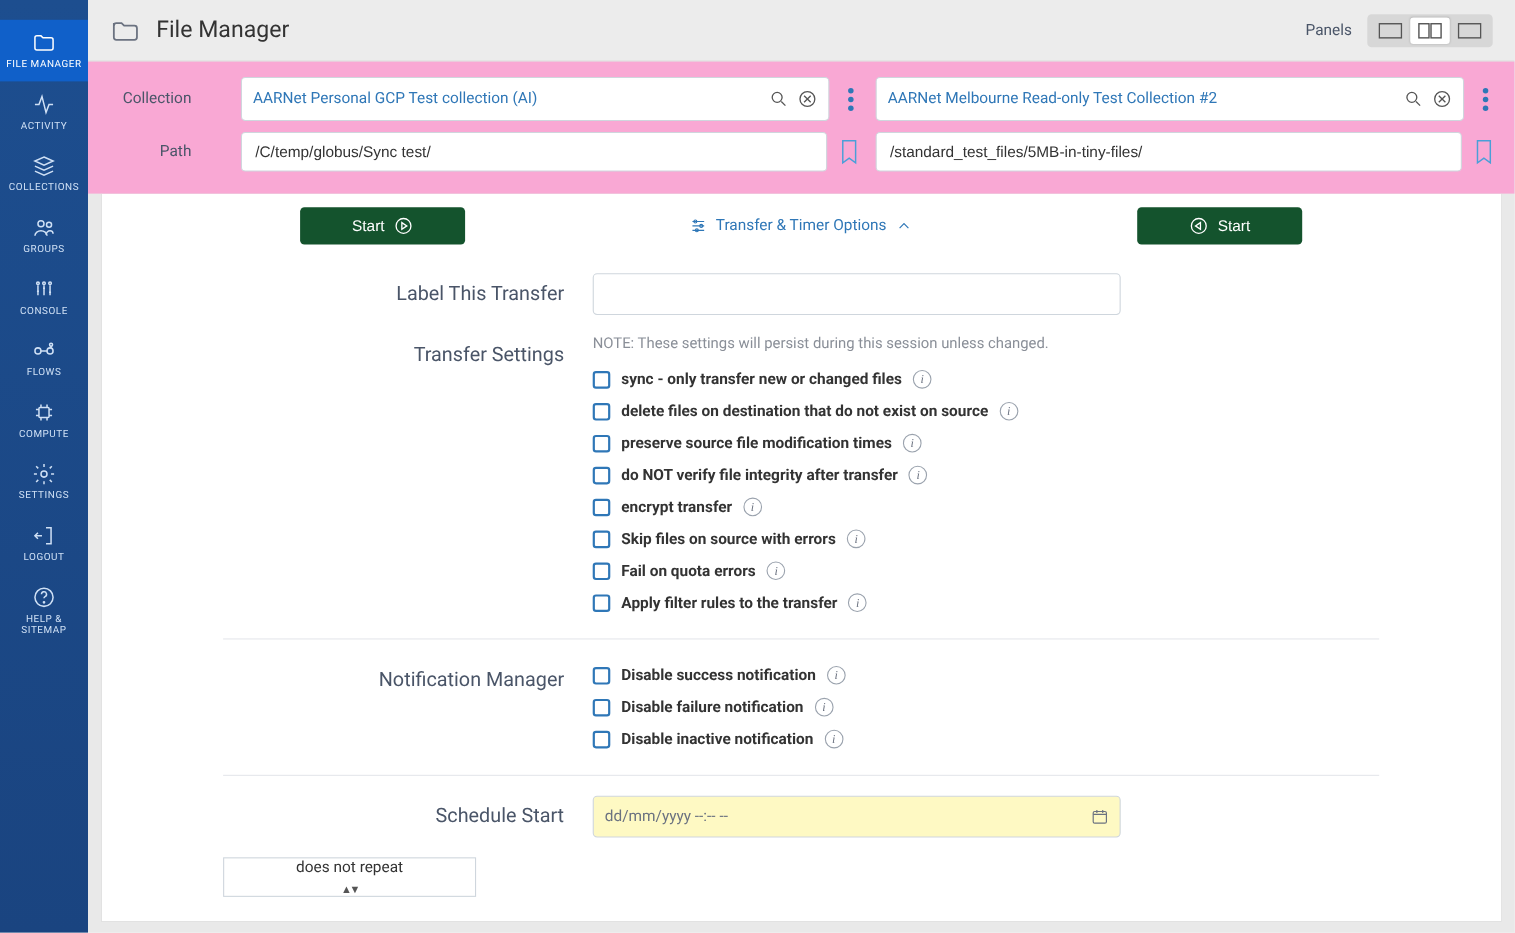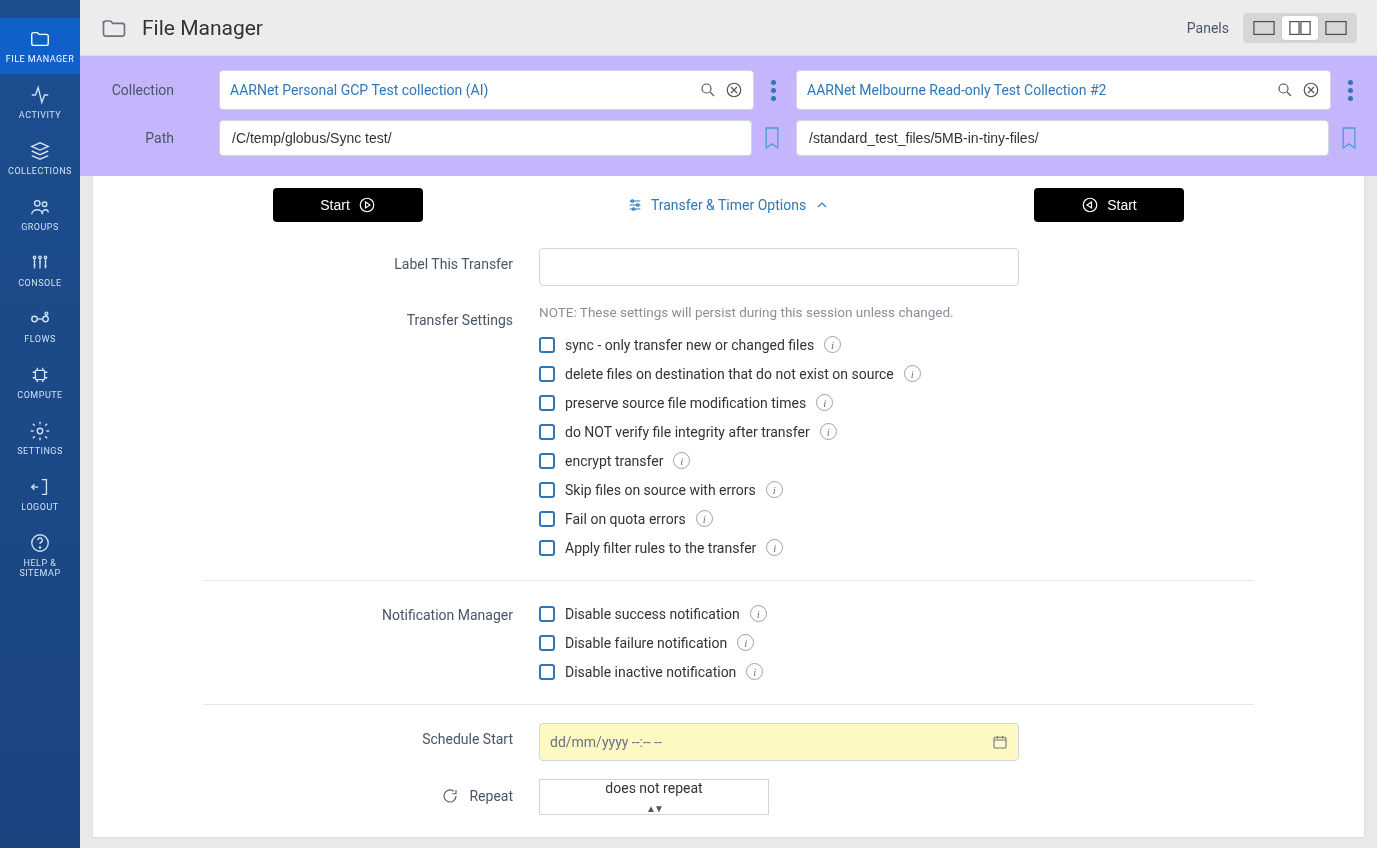--- a/index.html
+++ b/index.html
@@ -71,21 +71,21 @@
   .panel-toggles { display:flex; background:#d7d7d7; border-radius:4px; padding:3px;}
   .panel-toggle {
     width:36px; height:24px; display:flex; align-items:center; justify-content:center;
     cursor:pointer; border-radius:3px;
   }
   .panel-toggle.active { background:#fff; box-shadow:0 0 2px rgba(0,0,0,.2);}
   .panel-toggle svg { width:22px; height:16px; stroke:#555; fill:none; stroke-width:1.4;}
 
   
   .controls {
-    background:#c4b5fd;
+    background:#f9a8d4;
     padding:14px 18px 10px 18px;
   }
   .row { display:flex; align-items:center; gap:14px; margin-bottom:10px;}
   .row-label { width:76px; text-align:right; color:#4a5568; font-size:14px;}
   .pane-row { display:flex; align-items:center; gap:14px; flex:1;padding-left:31px;}
   .field-wrap { display:flex; align-items:center; gap:10px; flex:1; }
   .coll-field {
     flex:1; height:40px; background:#fff; border:1px solid #cfd6dd; border-radius:4px;
     display:flex; align-items:center; padding:0 10px; gap:8px;
   }
@@ -117,45 +117,45 @@
     display:flex;
     flex-direction:column;
     overflow:auto;
   }
   .action-bar {
     display:flex; align-items:center; justify-content:space-between;
     padding:12px 180px;
     gap:20px;
   }
   .start-btn {
-    background:#000000; color:#fff; border:none; border-radius:4px;
+    background:#14532d; color:#fff; border:none; border-radius:4px;
     height:34px; width:150px; display:flex; align-items:center; justify-content:center; gap:8px;
     cursor:pointer; font-size:14px;
   }
   .start-btn svg{ width:18px;height:18px; stroke:#fff; fill:none; stroke-width:1.6;}
   .options-toggle {
     display:flex; align-items:center; gap:8px; color:#2f77b7; cursor:pointer; font-size:14px;
   }
   .options-toggle svg { width:16px; height:16px; stroke:#2f77b7; fill:none; stroke-width:1.6;}
 
   
   .form-area { padding:14px 110px 20px 110px; }
   .form-row { display:flex; gap:26px; margin-bottom:18px; align-items:flex-start;}
-  .form-row>.flabel { width:310px; text-align:right; color:#4a5568; padding-top:8px; font-size:14px;}
+  .form-row>.flabel { width:310px; text-align:right; color:#4a5568; padding-top:8px; font-size:18px;}
   .form-row>.fcontent { flex:1; max-width:520px;}
   .text-input {
     width:480px; height:38px; background:#fff; border:1px solid #cfd6dd; border-radius:4px;
     padding:0 10px; font-size:14px;
   }
   .note { color:#8a8f98; font-size:13.5px; margin-bottom:10px;}
   .check-line { display:flex; align-items:center; gap:10px; padding:6px 0;}
   .cbox {
     width:16px; height:16px; border:2px solid #2f77b7; border-radius:3px; background:#fff; cursor:pointer; flex-shrink:0;
   }
-  .check-line .clabel { color:#333; font-size:14px;}
+  .check-line .clabel { color:#333; font-size:14px;font-weight:bold;}
   .info-icon {
     width:17px; height:17px; border:1px solid #9aa2ad; border-radius:50%;
     display:inline-flex; align-items:center; justify-content:center;
     font-family: Georgia, 'Times New Roman', serif;
     font-style: italic;
     font-size:11px; color:#6b7280; cursor:pointer; flex-shrink:0;
   }
   hr.sep { border:none; border-top:1px solid #e5e7eb; margin:12px 0 18px 0;}
   .date-input {
     width:480px; height:38px; border:1px solid #cfd6dd; border-radius:4px;
@@ -494,29 +494,20 @@
               <span>dd/mm/yyyy --:-- --</span>
               <svg viewBox="0 0 24 24">
                   <rect x="3" y="5" width="18" height="16" rx="2"></rect>
                   <path d="M3 9h18M8 3v4M16 3v4"></path>
                 </svg>
             </div>
           </div>
         </div>
 
         <div class="form-row">
-          <div class="flabel">
-            <span class="repeat-row" style="justify-content:flex-end">
-              <svg class="rot" viewBox="0 0 24 24">
-                  <path d="M20 12a8 8 0 1 1-3-6.3"></path>
-                  <path d="M20 4v5h-5"></path>
-                </svg>
-              <span>Repeat</span>
-            </span>
-          </div>
           <div class="fcontent">
             <div class="select">
               <span>does not repeat</span>
               <span style="font-size:10px; letter-spacing:-2px; color:#555;">▲▼</span>
             </div>
           </div>
         </div>
 
       </div>
 

